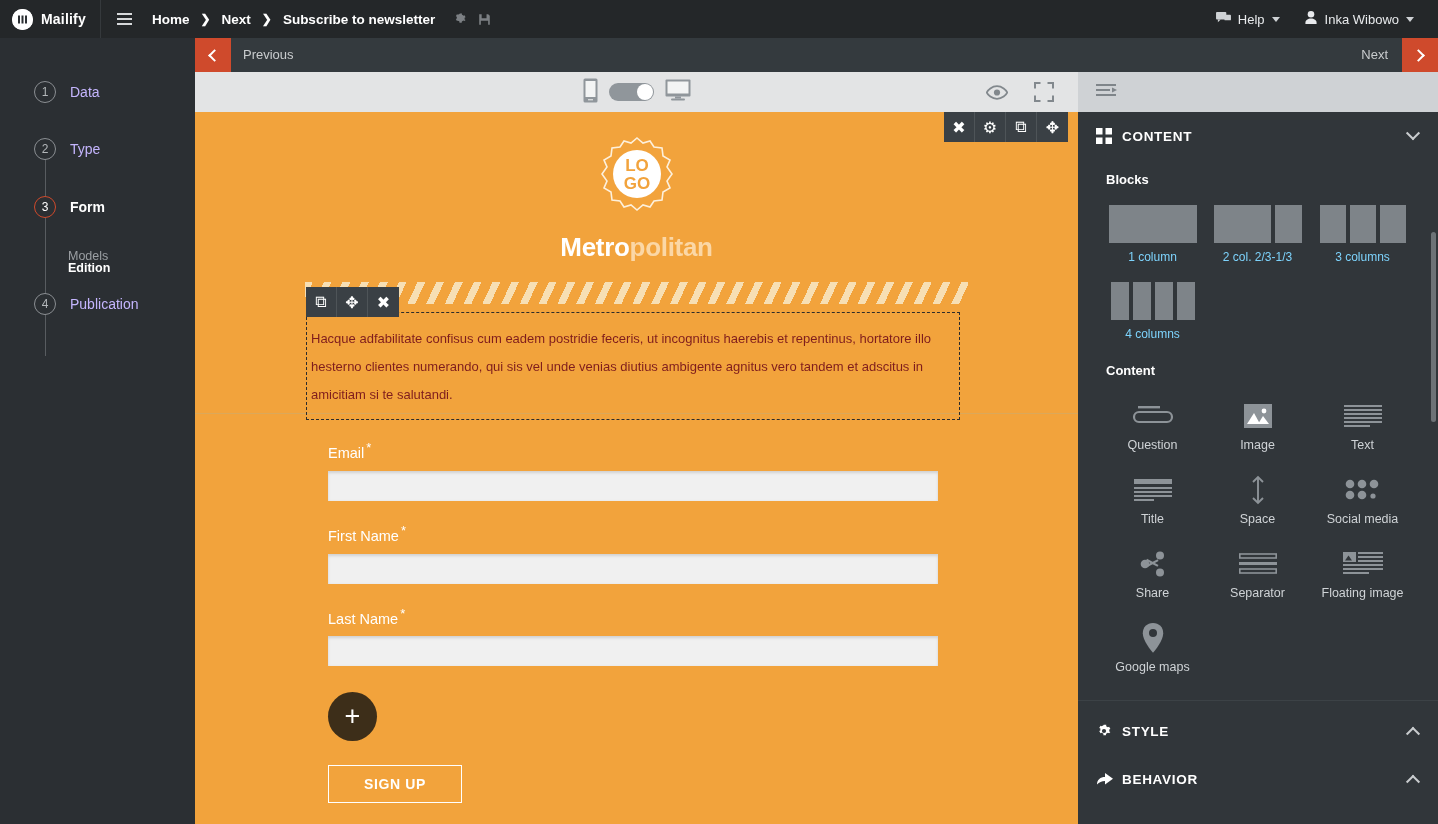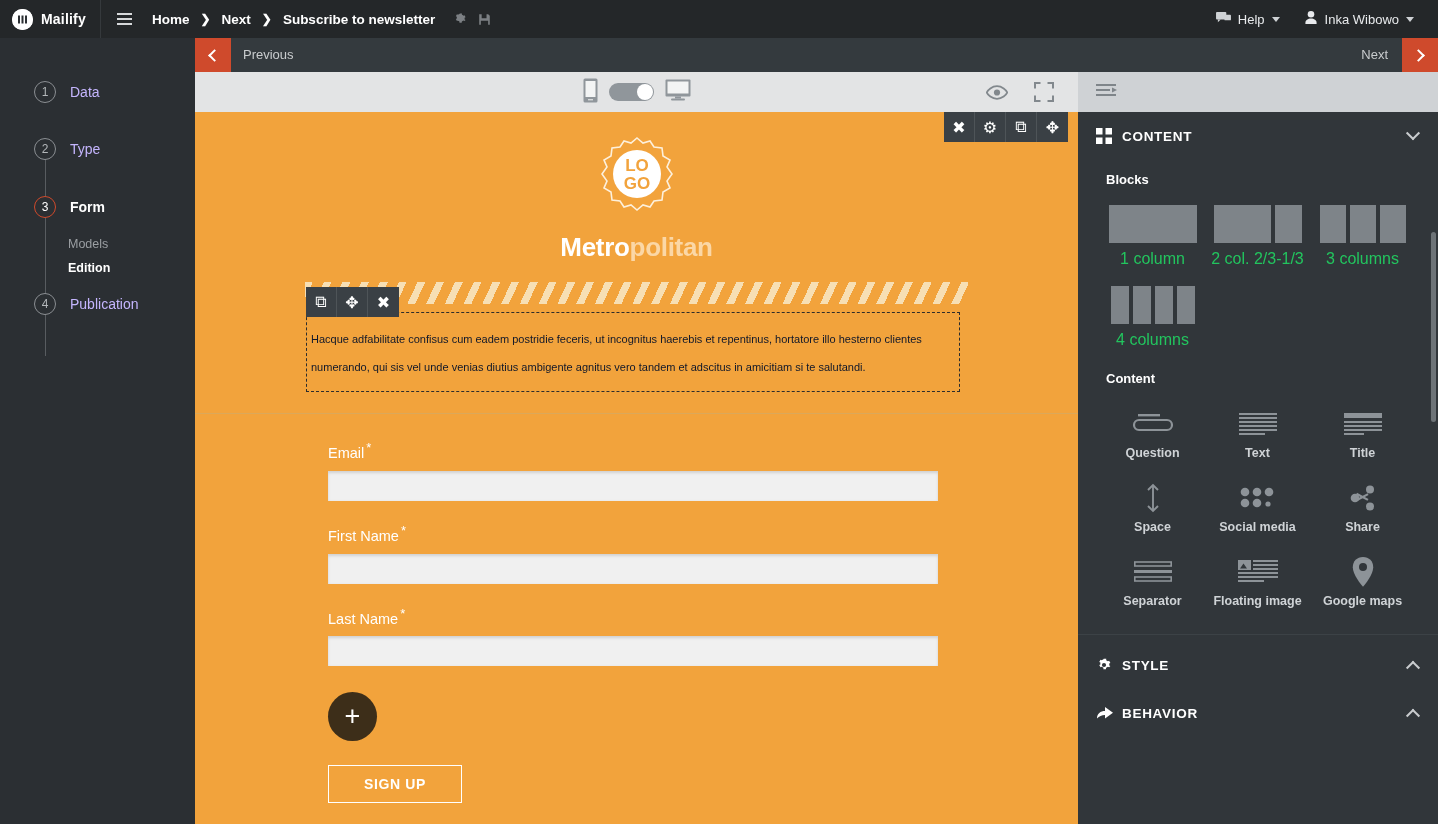--- a/index.html
+++ b/index.html
@@ -109,21 +109,21 @@
   .brandline .b2 { color: #fbd7a6; }
 
   .stripes {
     position: absolute; left: 110px; top: 170px; width: 663px; height: 22px;
     background-image: repeating-linear-gradient(115deg, #f7dfb4 0px, #f7dfb4 7px, #f2a33c 7px, #f2a33c 17px);
   }
   .textblock {
     position: absolute; left: 111px; top: 200px; width: 654px; padding: 12px 0 10px 4px;
     border: 1px dashed #2c2c2c; z-index: 20;
   }
-  .textblock p { color: #0f172a; font-size: 11px; line-height: 28px; }
+  .textblock p { color: #7f1d1d; font-size: 13px; line-height: 28px; }
 
   .canvas-divider { position: absolute; left: 0; top: 301px; width: 883px; height: 1px; background: #dba85a; }
 
   .formarea { position: absolute; left: 0; top: 302px; width: 883px; }
   .field-label { color: #fff; font-size: 14.5px; margin-left: 133px; }
   .field-label .req { color: #fff; font-size: 13px; vertical-align: super; margin-left: 2px; }
   .field-input {
     margin: 10px 0 0 133px; width: 610px; height: 30px;
     background: #f0f0f0; border: none; border-top: 1px solid #d5d5d5;
     box-shadow: inset 0 1px 3px rgba(0,0,0,.13);
@@ -153,25 +153,25 @@
   .sect-title { font-size: 13.5px; font-weight: bold; letter-spacing: .7px; margin-left: 4px; }
   .sect-chev { margin-left: auto; width: 10px; height: 10px; border-left: 2px solid #c9ccce; border-bottom: 2px solid #c9ccce; }
   .sect-chev.down { transform: rotate(-45deg) translate(2px,-2px); }
   .sect-chev.up { transform: rotate(135deg) translate(2px,-2px); }
   .sect-body { padding: 12px 0 0 0; }
   .sub-head { color: #fff; font-size: 13px; font-weight: bold; padding: 0 0 0 28px; margin-bottom: 18px; }
   .blk-grid { display: flex; flex-wrap: wrap; padding: 0 22px; }
   .blk-cell { width: 105px; text-align: center; margin-bottom: 18px; cursor: pointer; }
   .blk-shapes { display: flex; justify-content: center; gap: 4px; height: 38px; align-items: flex-start; }
   .blk-shapes i { display: block; background: #7e8489; height: 38px; }
-  .blk-cap { color: #22c55e; font-size: 16px; margin-top: 7px; }
+  .blk-cap { color: #7dd3fc; font-size: 12px; margin-top: 7px; }
   .cont-grid { display: flex; flex-wrap: wrap; padding: 0 22px; }
   .cont-cell { width: 105px; text-align: center; margin-bottom: 18px; cursor: pointer; }
   .cont-ic { height: 40px; display: flex; align-items: center; justify-content: center; }
-  .cont-cap { color: #cfd3d6; font-size: 12.5px; margin-top: 2px; font-weight: bold; }
+  .cont-cap { color: #cfd3d6; font-size: 12.5px; margin-top: 2px; }
   .rpanel-scroll { position: absolute; right: 2px; top: 120px; width: 5px; height: 190px; background: #6d7377; border-radius: 3px; }
   .divline { height: 1px; background: #3c4246; margin-top: 8px; }
 </style>
 </head>
 <body>
 
 <div class="app">
 
   <div class="topbar">
     <div class="brand">
@@ -244,21 +244,21 @@
       <span class="step-label">Data</span>
     </div>
     <div class="step" style="top:96px;">
       <span class="step-num">2</span>
       <span class="step-label">Type</span>
     </div>
     <div class="step active" style="top:154px;">
       <span class="step-num">3</span>
       <span class="step-label">Form</span>
     </div>
-    <div class="substep muted" style="top:199px;">Models</div>
+    <div class="substep muted" style="top:211px;">Models</div>
     <div class="substep sel" style="top:223px;">Edition</div>
     <div class="step" style="top:251px;">
       <span class="step-num">4</span>
       <span class="step-label">Publication</span>
     </div>
   </div>
 
   <div class="navbar">
     <div class="nav-btn-l">
       <span class="chev left"></span>
@@ -441,20 +441,31 @@
         <div class="cont-cell">
           <div class="cont-ic">
             <svg width="42" height="22" viewBox="0 0 42 22" fill="#8d9398">
               <rect x="6" y="1" width="22" height="2.4"></rect>
               <rect x="2" y="7" width="38" height="10" rx="5" fill="none" stroke="#8d9398" stroke-width="2.2"></rect>
             </svg>
           </div>
           <div class="cont-cap">Question</div>
         </div>
 
+        <div class="cont-cell">
+          <div class="cont-ic">
+            <svg width="28" height="24" viewBox="0 0 28 24">
+              <rect x="0" y="0" width="28" height="24" fill="#8d9398"></rect>
+              <circle cx="20" cy="7" r="2.4" fill="#fff"></circle>
+              <path d="M3 20 L10 9 L16 20 Z" fill="#fff"></path>
+              <path d="M14 20 L19 12 L25 20 Z" fill="#fff"></path>
+            </svg>
+          </div>
+          <div class="cont-cap">Image</div>
+        </div>
 
         <div class="cont-cell">
           <div class="cont-ic">
             <svg width="38" height="22" viewBox="0 0 38 22" fill="#8d9398">
               <rect x="0" y="0" width="38" height="2"></rect>
                 <rect x="0" y="4" width="38" height="2"></rect>
               <rect x="0" y="8" width="38" height="2"></rect>
                 <rect x="0" y="12" width="38" height="2"></rect>
               <rect x="0" y="16" width="38" height="2"></rect>
                 <rect x="0" y="20" width="26" height="2"></rect>

